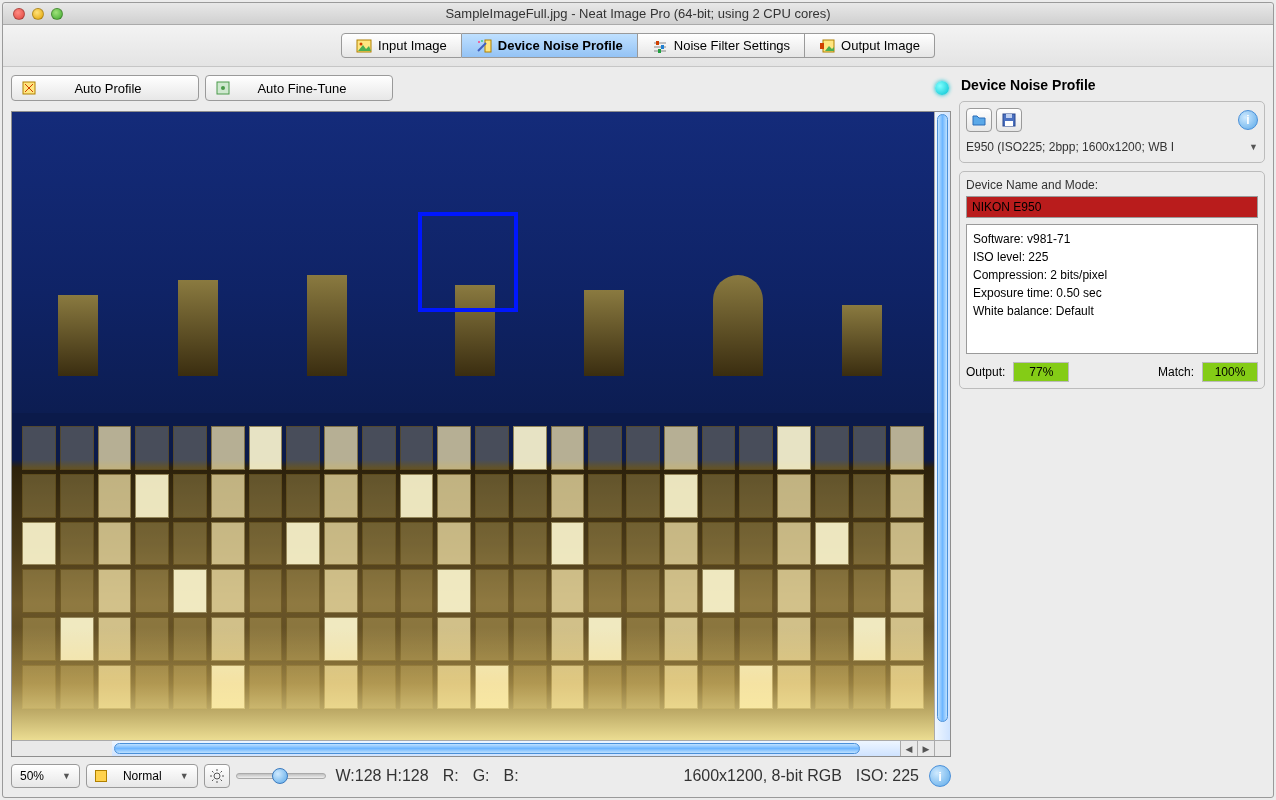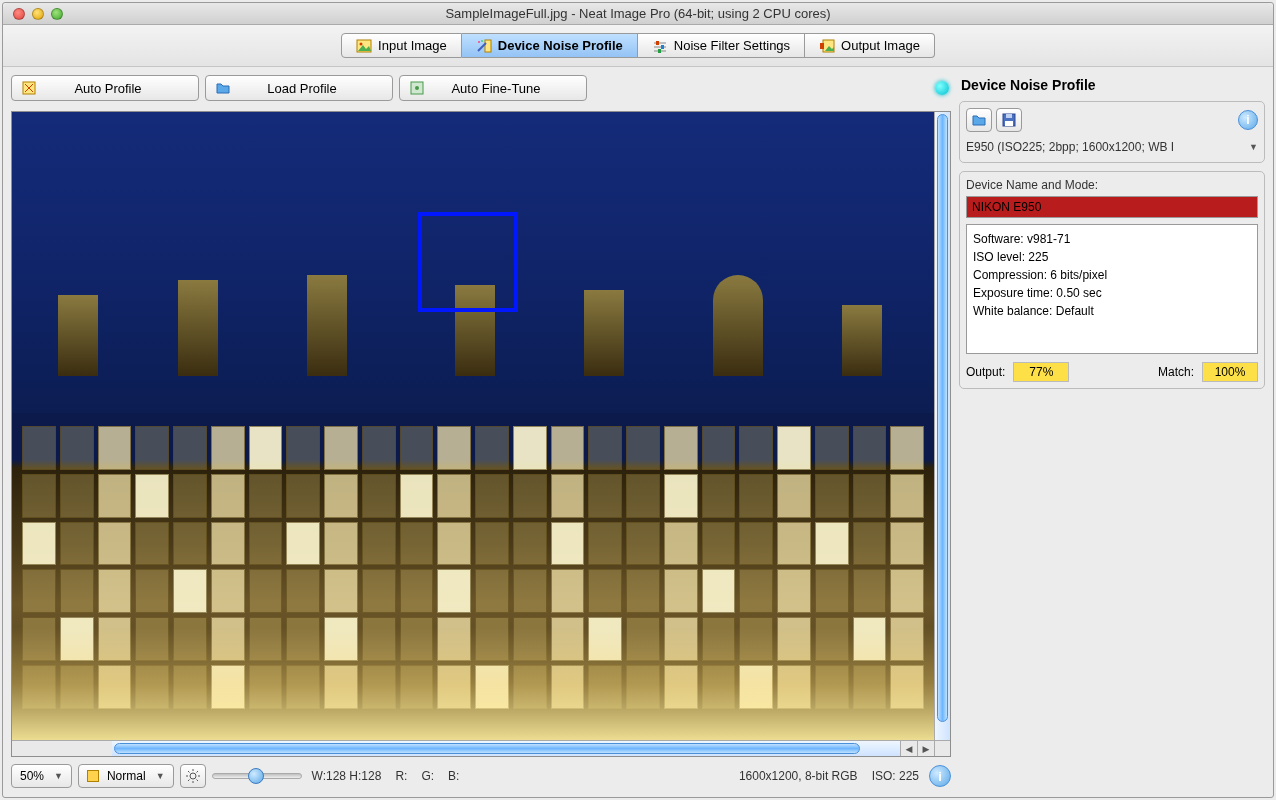--- a/index.html
+++ b/index.html
@@ -58,40 +58,40 @@
 .hscroll-row { height: 16px; display: flex; border-top: 1px solid #aaa; background: #e9e9e9; }
 .hscroll-spacer { width: 100px; }
 .hscroll { flex:1; position: relative; background: linear-gradient(to bottom,#eef6ff,#cfe3ff); }
 .hthumb { position:absolute; top:2px; bottom:2px; left:2px; right:40px; background: linear-gradient(to bottom,#bfe1ff,#6eb6ff,#bfe1ff); border:1px solid #4a90d9; border-radius:6px; }
 .harrows { width:34px; display:flex; }
 .harrows div { flex:1; display:flex; align-items:center; justify-content:center; border-left:1px solid #aaa; font-size:9px; color:#555; cursor:pointer; }
 .corner { width:16px; border-left:1px solid #aaa; background:#e9e9e9; }
 
 
 .statusbar { display:flex; align-items:center; gap:6px; margin-top:6px; height:26px; }
-.sbtn { border:1px solid #9a9a9a; border-radius:4px; background: linear-gradient(to bottom,#fff,#e7e7e7); height:24px; display:flex; align-items:center; padding:0 8px; font-size:12px; gap:8px; cursor:pointer; }
+.sbtn { border:1px solid #9a9a9a; border-radius:4px; background: linear-gradient(to bottom,#fff,#e7e7e7); height:24px; display:flex; align-items:center; padding:0 8px; font-size:12px; gap:16px; cursor:pointer; }
 .dropdown-arr { font-size:9px; color:#555; margin-left:2px; }
 .icon-btn { width:26px; justify-content:center; padding:0; }
 .slider { width:90px; height:6px; background: linear-gradient(to bottom,#c0c0c0,#eee); border-radius:3px; position:relative; border:1px solid #aaa; }
 .slider .knob { position:absolute; top:-6px; left:40%; width:16px; height:16px; border-radius:50%; background: radial-gradient(circle at 35% 35%,#cfeaff,#5aa8e8); border:1px solid #3a7abf; }
-.readout { font-size:12px; color:#333; padding:0 4px; }
+.readout { font-size:16px; color:#333; padding:0 4px; }
 .spacer { flex:1; }
 .info-btn { width:22px; height:22px; border-radius:50%; background: radial-gradient(circle at 35% 35%,#cfeaff,#5aa8e8); color:#fff; font-weight:bold; font-size:13px; display:flex; align-items:center; justify-content:center; border:1px solid #4a90d9; cursor:pointer; }
 
 
 .panel-title { font-weight:bold; font-size:14px; padding:2px 2px 8px 2px; }
 .panel-section { border:1px solid #bcbcbc; border-radius:5px; background:#ececec; padding:6px; margin-bottom:8px; }
 .panel-row { display:flex; align-items:center; gap:4px; }
 .small-btn { width:26px; height:24px; border:1px solid #9a9a9a; border-radius:4px; background:linear-gradient(to bottom,#fff,#e7e7e7); display:flex; align-items:center; justify-content:center; cursor:pointer; }
 .profile-select { margin-top:6px; font-size:12px; color:#333; display:flex; align-items:center; justify-content:space-between; cursor:pointer; padding:2px 0; }
 .lbl2 { font-size:12px; color:#333; margin-bottom:4px; }
 .text-input { width:100%; border:1px solid #9a9a9a; background:#b91c1c; padding:3px 5px; font-size:12px; }
 .meta-box { width:100%; border:1px solid #9a9a9a; background:#fff; padding:5px 6px; font-size:12px; line-height:1.5; margin-top:6px; height:130px; overflow:auto; }
 .qm-row { display:flex; align-items:center; gap:8px; margin-top:8px; font-size:12px; }
-.qm-val { border:1px solid #bbb; background:#fde047; padding:2px 10px; min-width:56px; text-align:center; }
+.qm-val { border:1px solid #bbb; background:#84cc16; padding:2px 10px; min-width:56px; text-align:center; }
 
 
 svg { display:block; }
 </style>
 </head>
 <body>
 
 <div class="window">
 
   <div class="titlebar">
@@ -155,28 +155,20 @@
 
       <div class="toolbar">
         <div class="tbtn">
           <span class="icon-slot">
             <svg width="16" height="16">
                 <rect x="2" y="2" width="12" height="12" fill="#ffe680" stroke="#b08000"></rect>
                 <path d="M4 4 L12 12 M12 4 L4 12" stroke="#d04000"></path>
               </svg>
           </span>
           <span class="lbl">Auto Profile</span>
-        </div>
-        <div class="tbtn">
-          <span class="icon-slot">
-            <svg width="16" height="16">
-                <path d="M2 4 L6 4 L8 6 L14 6 L14 13 L2 13 Z" fill="#5aa8e8" stroke="#2a6db8"></path>
-              </svg>
-          </span>
-          <span class="lbl">Load Profile</span>
         </div>
         <div class="tbtn">
           <span class="icon-slot">
             <svg width="16" height="16">
                 <rect x="2" y="2" width="12" height="12" fill="#cfe8cf" stroke="#4a9a4a"></rect>
                 <circle cx="8" cy="8" r="2" fill="#4a9a4a"></circle>
               </svg>
           </span>
           <span class="lbl">Auto Fine-Tune</span>
         </div>
@@ -437,21 +429,21 @@
           <span class="dropdown-arr">▼</span>
         </div>
       </div>
 
       <div class="panel-section">
         <div class="lbl2">Device Name and Mode:</div>
         <input class="text-input" value="NIKON E950" style="">
         <div class="meta-box">
           <div>Software: v981-71</div>
           <div>ISO level: 225</div>
-          <div>Compression: 6 bits/pixel</div>
+          <div>Compression: 2 bits/pixel</div>
           <div>Exposure time: 0.50 sec</div>
           <div>White balance: Default</div>
         </div>
         <div class="qm-row">
           <span>Output:</span>
           <span class="qm-val">77%</span>
           <div style="flex:1"></div>
           <span>Match:</span>
           <span class="qm-val">100%</span>
         </div>

